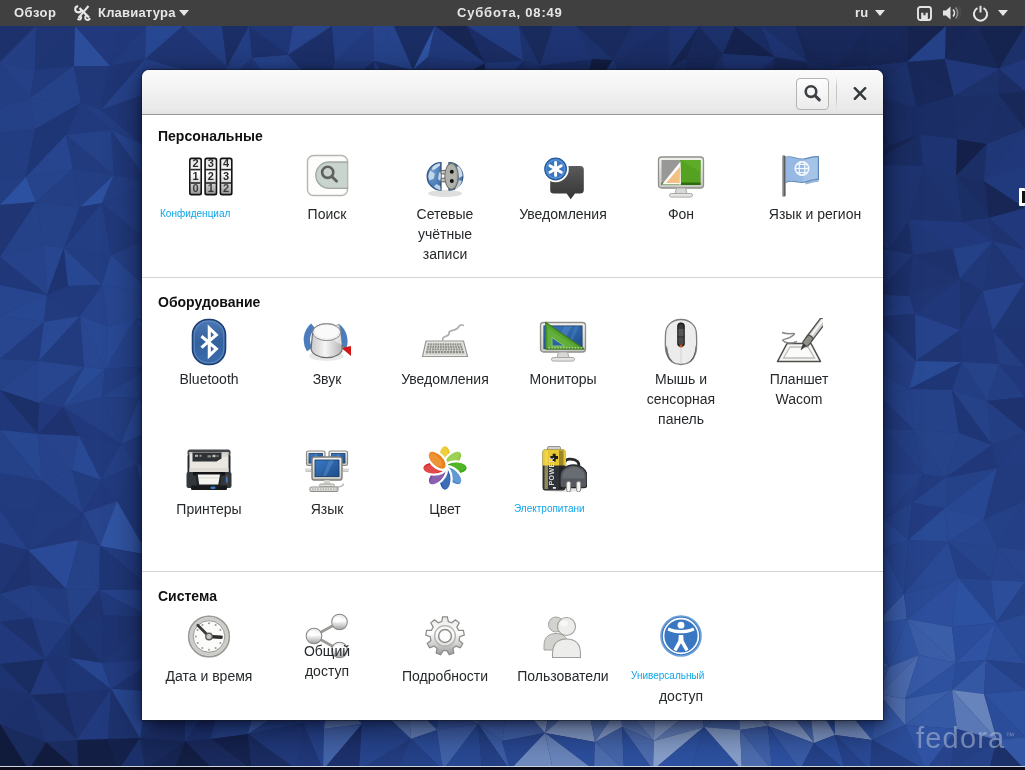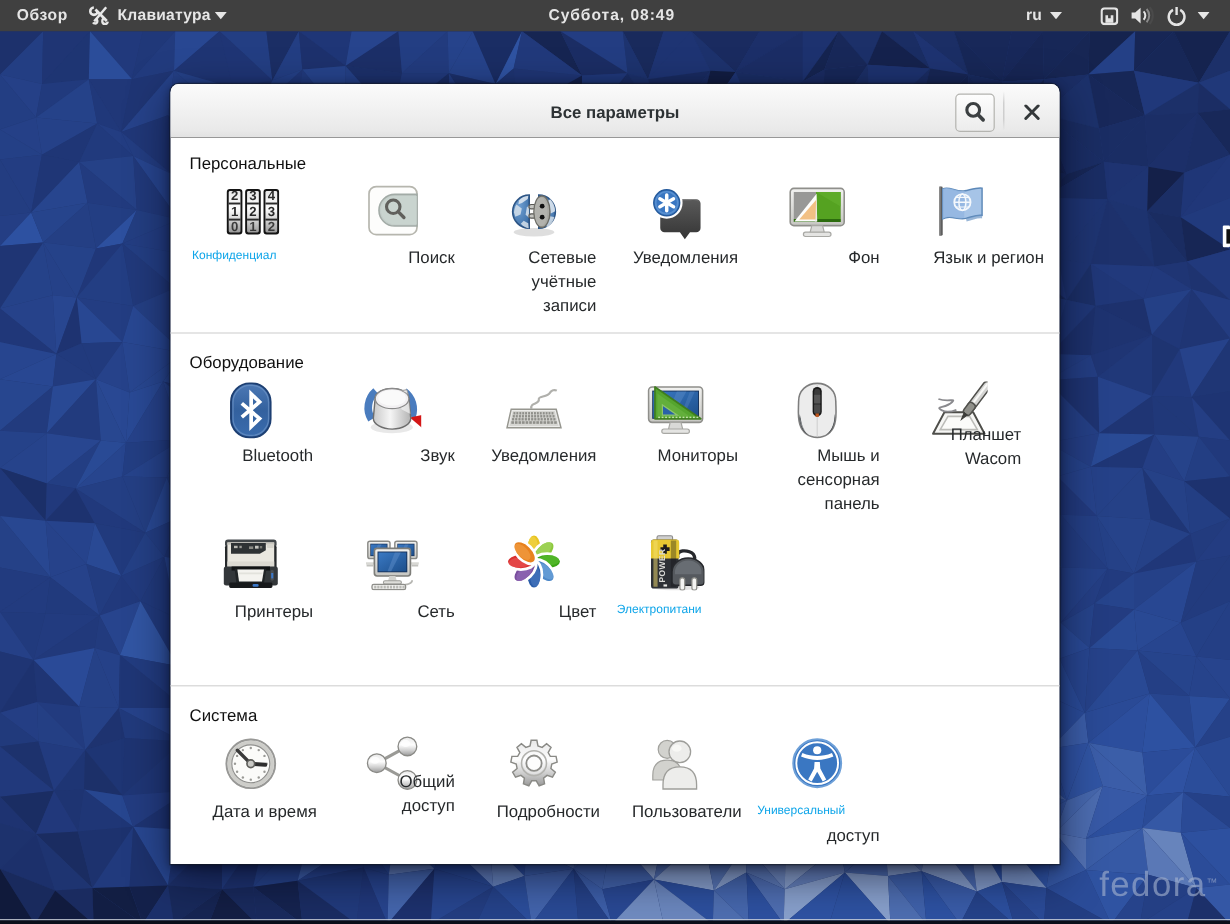--- a/index.html
+++ b/index.html
@@ -9,23 +9,23 @@
   #topbar .t{position:absolute;font-size:13px;font-weight:bold;letter-spacing:.2px}
   #win{position:absolute;left:142px;top:70px;width:741px;height:650px;background:#fff;
        border-radius:7px 7px 0 0;box-shadow:0 10px 34px rgba(0,0,15,.55), 0 2px 8px rgba(0,0,20,.45);
        z-index:3;outline:1px solid rgba(20,25,35,.55)}
   #hdr{position:absolute;left:0;top:0;width:741px;height:45px;border-radius:7px 7px 0 0;
        background:linear-gradient(#fbfbfb,#e9e9e9 88%,#e2e2e2);border-bottom:1px solid #989898;box-sizing:border-box}
   #hdr .title{position:absolute;left:0;top:15px;width:741px;text-align:center;font-size:14px;font-weight:bold;color:#2d3234}
   #sbtn{position:absolute;left:654px;top:8px;width:33px;height:32px;border:1px solid #b4b4b0;border-radius:4px;
         background:linear-gradient(#fdfdfd,#ececec);box-sizing:border-box}
   #vsep{position:absolute;left:694px;top:6px;width:1px;height:33px;background:linear-gradient(rgba(180,180,180,0),#c6c6c6 30%,#c6c6c6 70%,rgba(180,180,180,0))}
-  .sect{position:absolute;font-size:14px;font-weight:normal;color:#101010}
+  .sect{position:absolute;font-size:14px;font-weight:bold;color:#101010}
   .hsep{position:absolute;left:0;width:741px;height:1px;background:#d4d4d4}
-  .lb{position:absolute;width:104px;font-size:14px;line-height:20px;text-align:right;color:#26292b;overflow:hidden;z-index:6}
+  .lb{position:absolute;width:104px;font-size:14px;line-height:20px;text-align:center;color:#26292b;overflow:hidden;z-index:6}
   .lbn{position:absolute;font-size:10px;line-height:20px;white-space:nowrap;color:#0ea5e9;overflow:hidden;z-index:6}
   .ic{position:absolute;width:48px;height:48px}
   #fedora{position:absolute;left:916px;top:722px;font-size:29px;color:rgba(168,182,208,.60);letter-spacing:1.2px;z-index:2}
 </style></head>
 <body>
 <svg xmlns="http://www.w3.org/2000/svg" width="1025" height="744" viewBox="0 0 1025 744" preserveAspectRatio="none" style="position:absolute;left:0;top:26px">
     <rect width="1025" height="744" fill="#233871"></rect>
     <polygon points="0,0 36,0 0,36" fill="#1d316c"></polygon>
     <polygon points="36,0 35,44 0,36" fill="#233e83"></polygon>
     <polygon points="36,0 75,0 35,44" fill="#1f3574"></polygon>
@@ -1188,21 +1188,20 @@
       <path d="M5.5 3.2 A 6.6 6.6 0 1 0 11.5 3.2" fill="none" stroke="#e4e4e4" stroke-width="2"></path>
       <line x1="8.5" y1="0.8" x2="8.5" y2="7.5" stroke="#e4e4e4" stroke-width="2"></line>
     </svg>
     <svg class="abs" style="left:998px;top:10px" width="10" height="7">
       <polygon points="0,0 10,0 5,6" fill="#e6e6e6"></polygon>
     </svg>
 </div>
 
 <div id="win">
   <div id="hdr">
-    <div class="title">Все параметры</div>
     <div id="sbtn">
         <svg width="31" height="30" viewBox="0 0 31 30" style="position:absolute;left:0;top:0">
           <circle cx="14" cy="12.6" r="5.3" fill="none" stroke="#3c4042" stroke-width="2.6"></circle>
           <line x1="17.9" y1="16.5" x2="22.3" y2="20.9" stroke="#3c4042" stroke-width="3" stroke-linecap="round"></line>
         </svg>
       </div>
     <div id="vsep"></div>
     <svg style="position:absolute;left:711px;top:17px" width="14" height="13" viewBox="0 0 14 13">
         <g stroke="#34383a" stroke-width="2.4" stroke-linecap="round">
           <line x1="1.8" y1="1.2" x2="12.2" y2="11.8"></line>
@@ -1627,23 +1626,23 @@
 <div class="lb" style="left:275px;top:204px;width:104px">Поиск</div>
 <div class="lb" style="left:393px;top:204px;width:104px">Сетевые<br>учётные<br>записи</div>
 <div class="lb" style="left:511px;top:204px;width:104px">Уведомления</div>
 <div class="lb" style="left:629px;top:204px;width:104px">Фон</div>
 <div class="lb" style="left:760px;top:204px;width:110px">Язык и регион</div>
 <div class="lb" style="left:157px;top:369px;width:104px">Bluetooth</div>
 <div class="lb" style="left:275px;top:369px;width:104px">Звук</div>
 <div class="lb" style="left:393px;top:369px;width:104px">Уведомления</div>
 <div class="lb" style="left:511px;top:369px;width:104px">Мониторы</div>
 <div class="lb" style="left:629px;top:369px;width:104px">Мышь и<br>сенсорная<br>панель</div>
-<div class="lb" style="left:747px;top:352px;width:104px">Планшет<br>Wacom</div>
+<div class="lb" style="left:747px;top:369px;width:104px">Планшет<br>Wacom</div>
 <div class="lb" style="left:157px;top:499px;width:104px">Принтеры</div>
-<div class="lb" style="left:275px;top:499px;width:104px">Сеть</div>
+<div class="lb" style="left:275px;top:499px;width:104px">Язык</div>
 <div class="lb" style="left:393px;top:499px;width:104px">Цвет</div>
 <div class="lbn" style="left:514px;top:499px">Электропитани</div>
 <div class="lb" style="left:154px;top:666px;width:110px">Дата и время</div>
 <div class="lb" style="left:275px;top:641px;width:104px">Общий<br>доступ</div>
 <div class="lb" style="left:390px;top:666px;width:110px">Подробности</div>
 <div class="lb" style="left:508px;top:666px;width:110px">Пользователи</div>
 <div class="lbn" style="left:631px;top:666px">Универсальный</div>
 <div class="lb" style="left:629px;top:686px;width:104px">доступ</div>
 
 </body></html>

